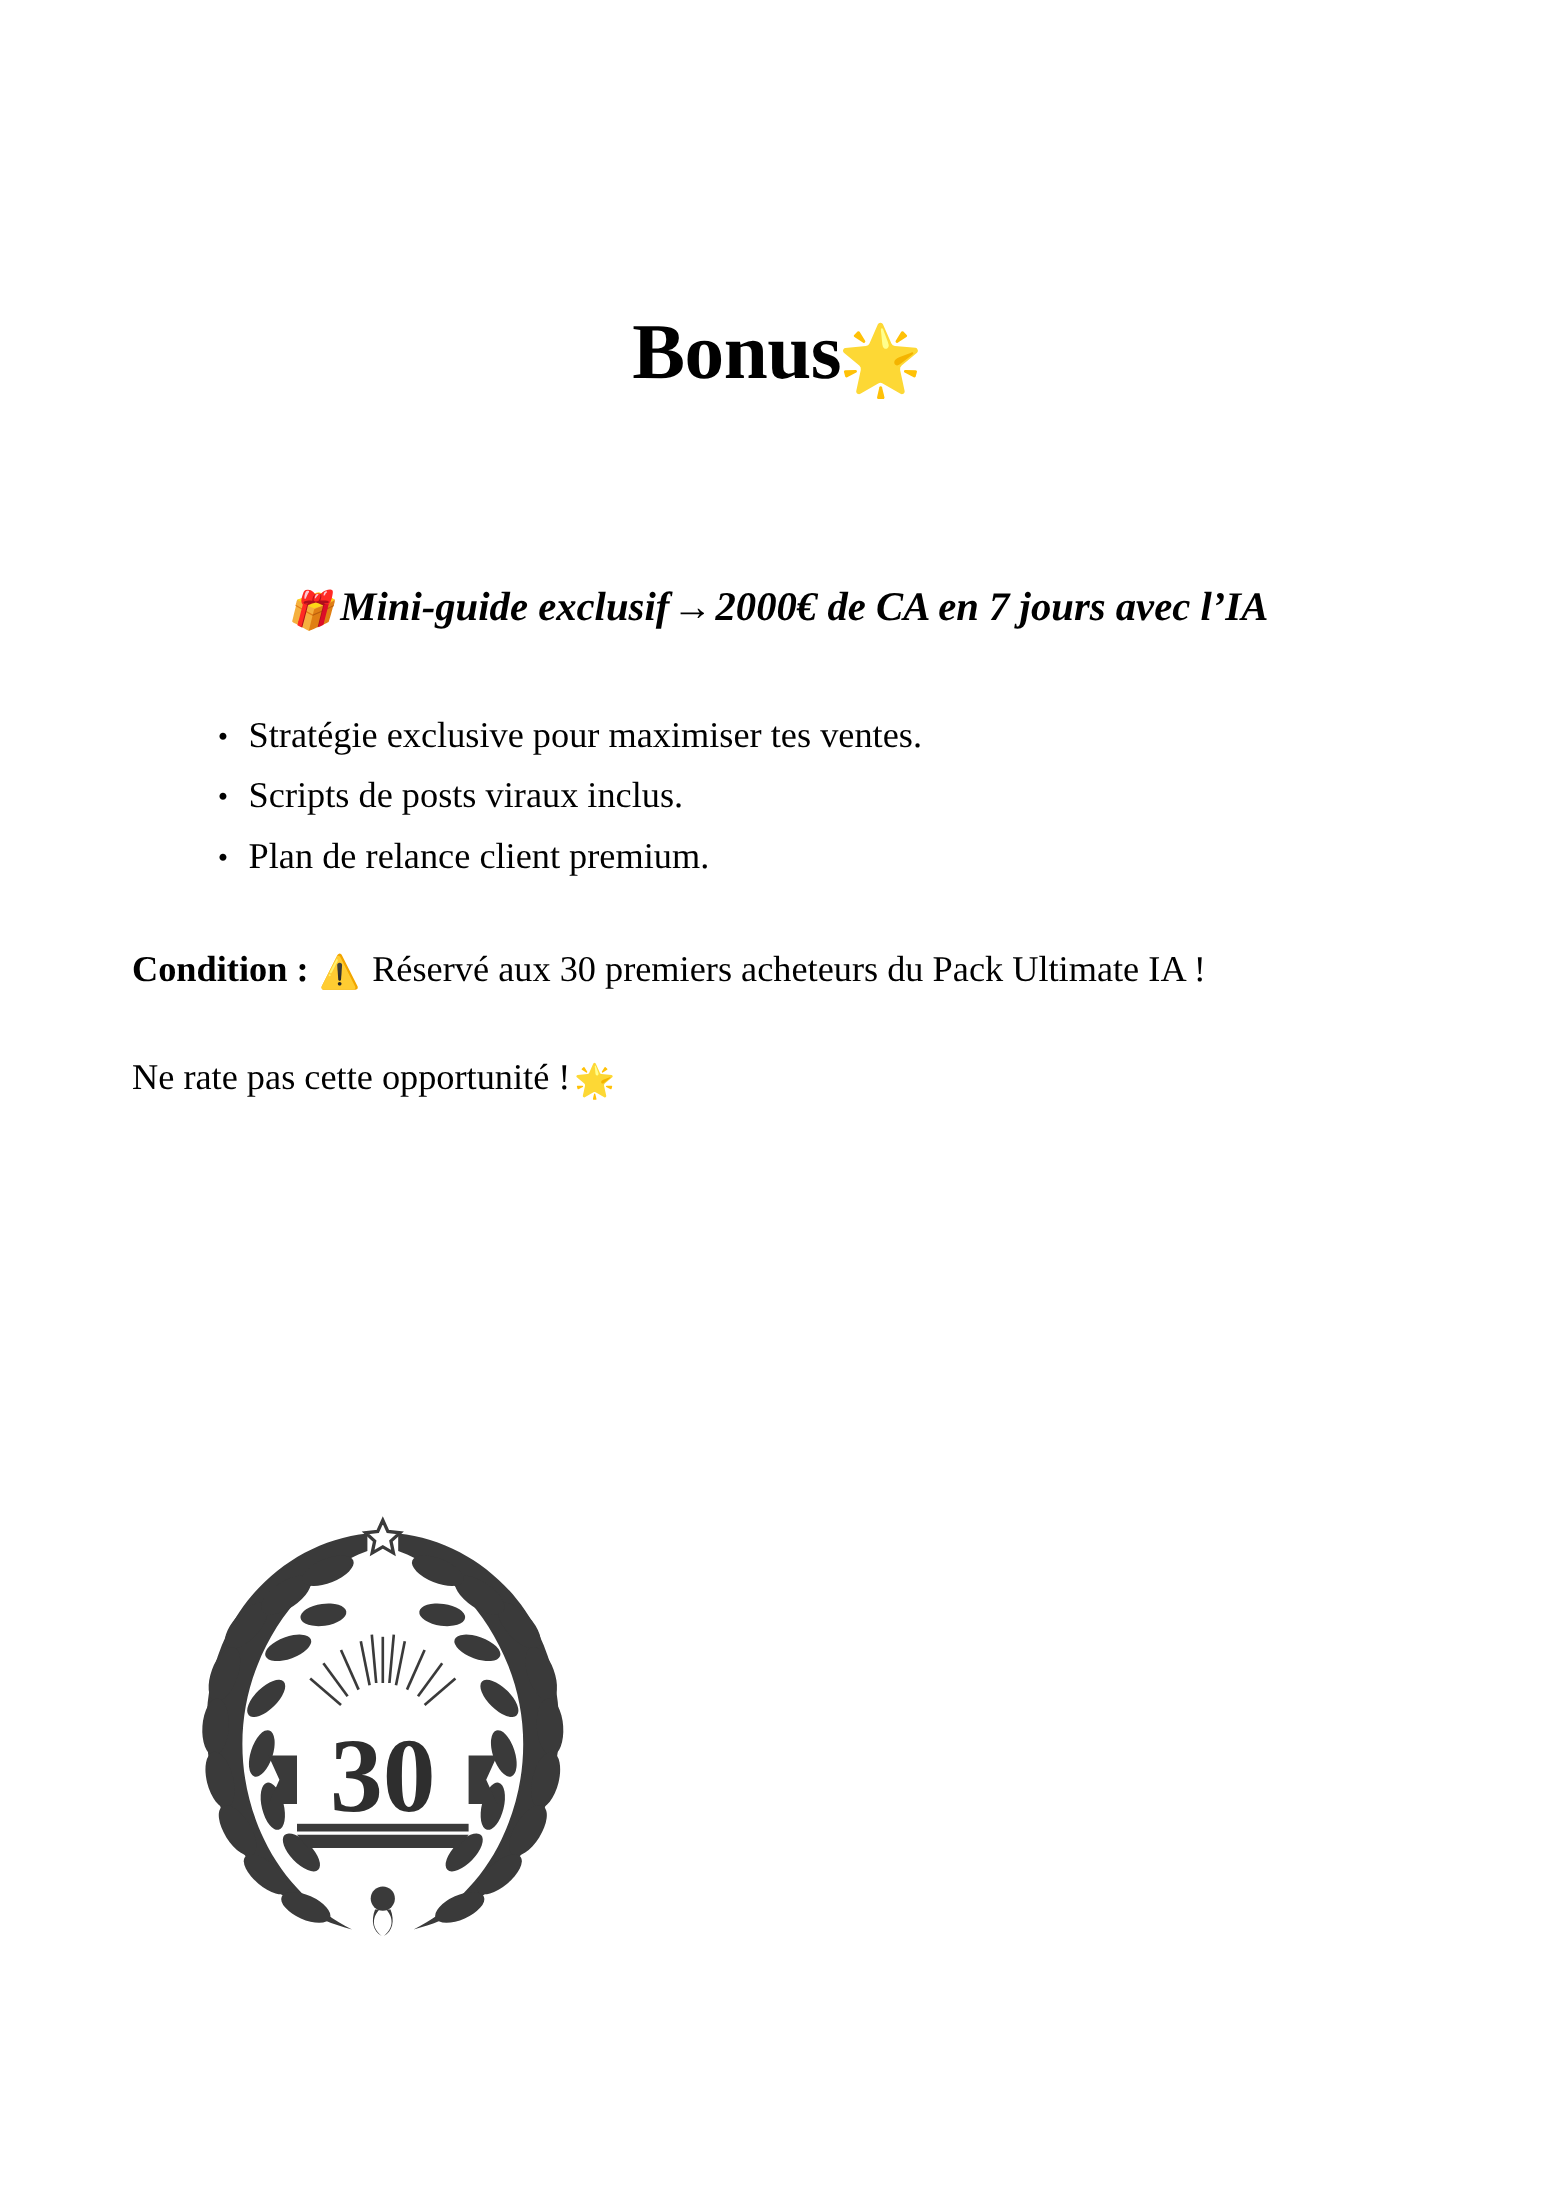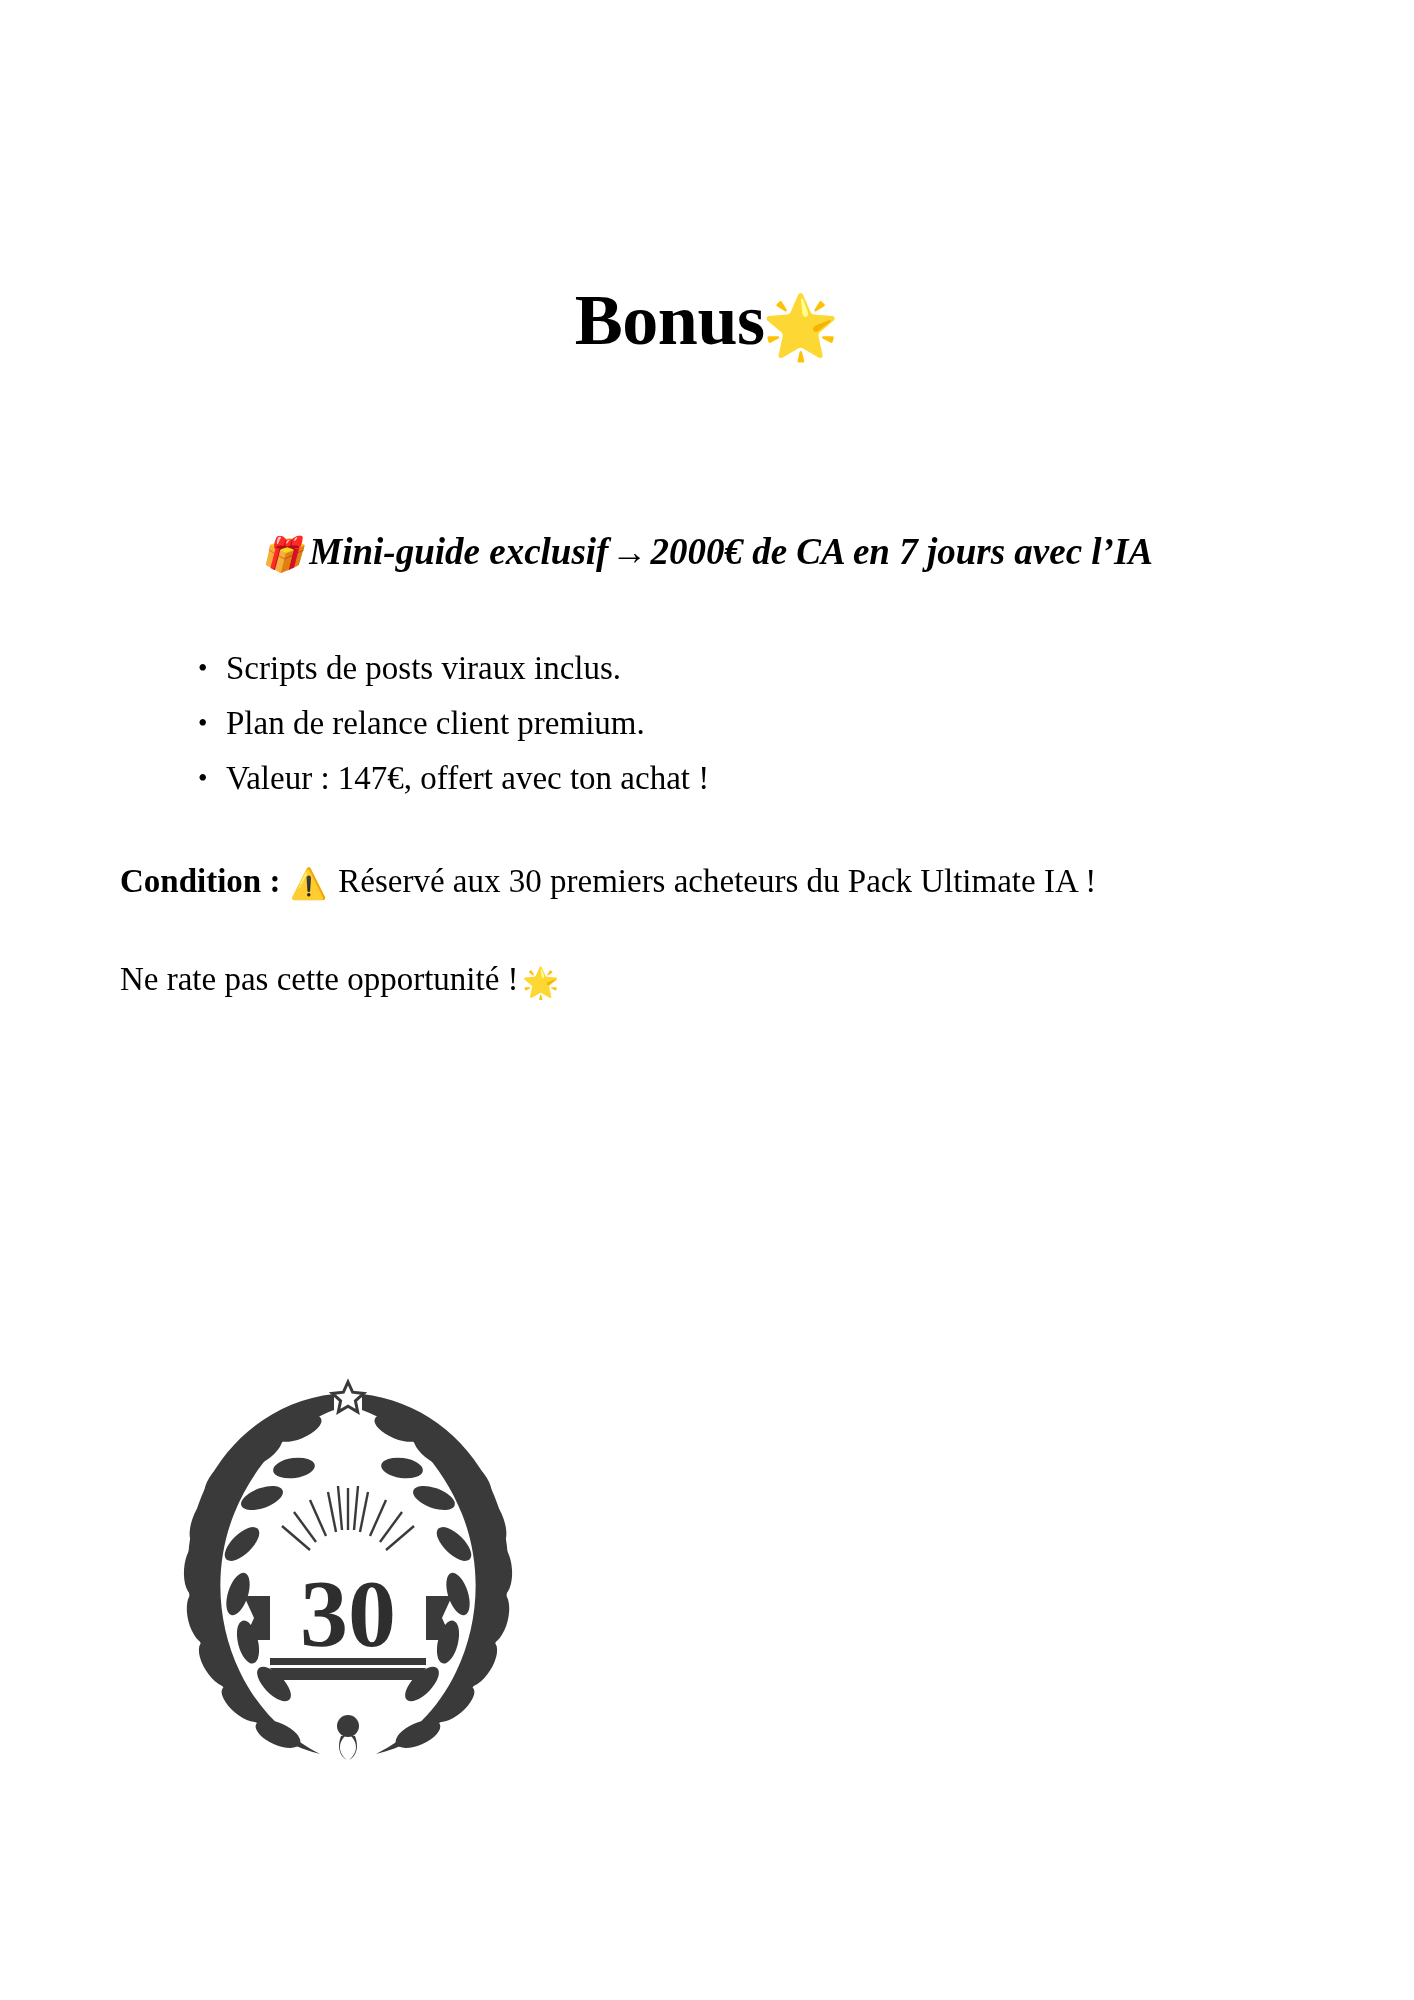--- a/index.html
+++ b/index.html
@@ -132,23 +132,23 @@
 
   <div class="title-block">
     <span class="title"><span>Bonus</span><span class="star-glyph">🌟</span></span>
   </div>
 
   <div class="headline">
     <span class="gift-glyph">🎁</span><span>Mini-guide exclusif</span><span class="arrow">→</span><span>2000€ de CA en 7 jours avec l’IA</span>
   </div>
 
   <ul class="bullets">
+    <li>Stratégie exclusive pour maximiser tes ventes.</li>
     <li>Scripts de posts viraux inclus.</li>
     <li>Plan de relance client premium.</li>
-    <li>Valeur : 147€, offert avec ton achat !</li>
   </ul>
 
   <div class="para cond">
     <b>Condition :</b>
     <span class="warn-glyph">⚠️</span>
     <span>Réservé aux 30 premiers acheteurs du Pack Ultimate IA !</span>
   </div>
 
   <div class="para closing">
     <span>Ne rate pas cette opportunité !</span><span class="spark-glyph">🌟</span>

